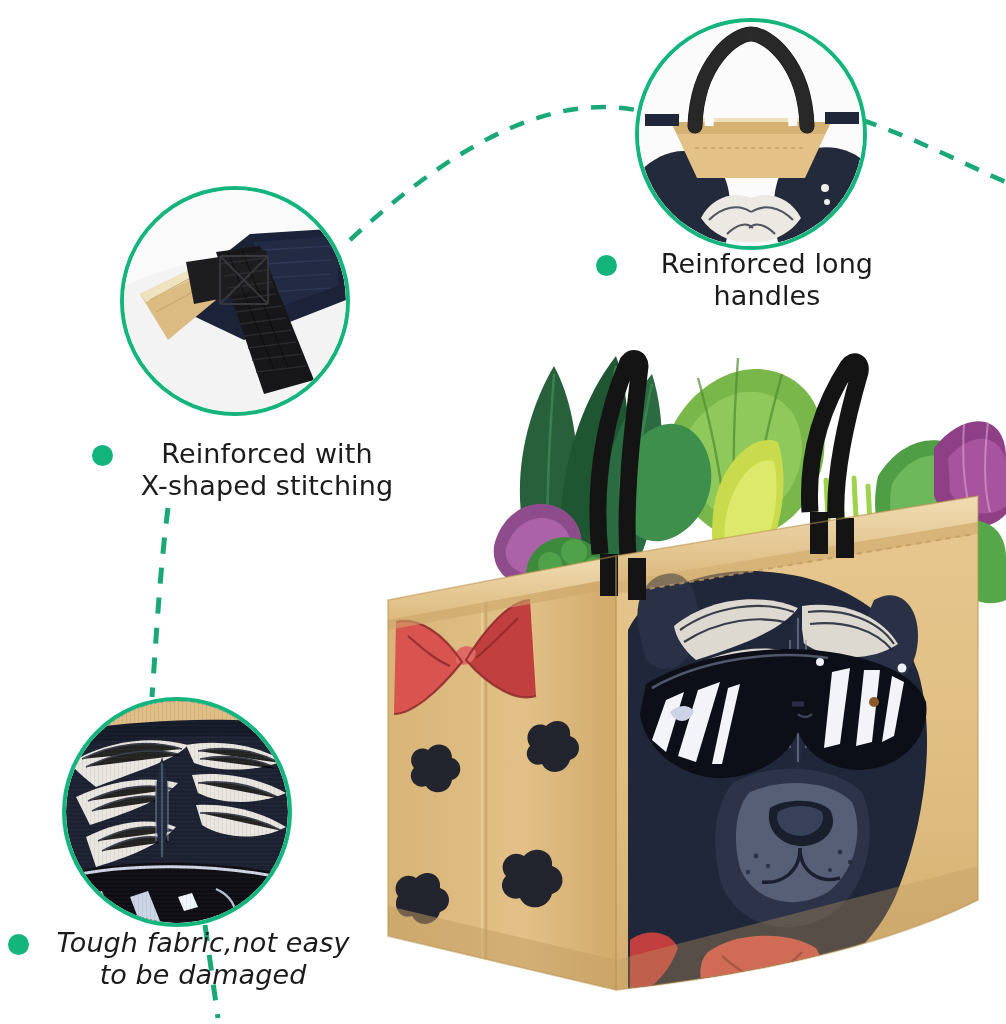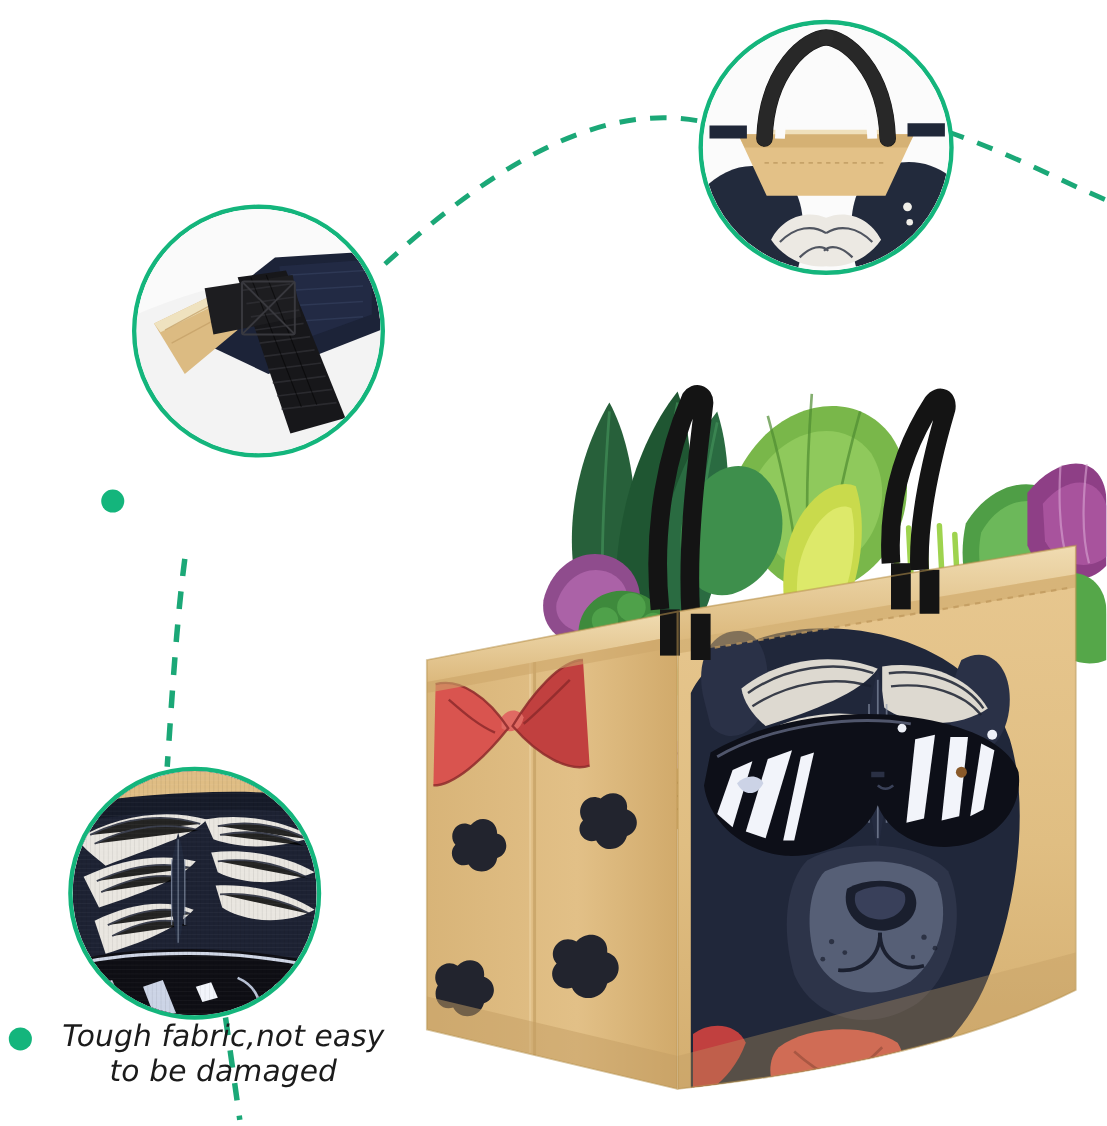--- a/index.html
+++ b/index.html
@@ -543,23 +543,30 @@
         <path d="M458,218 L476,218 L476,258 L458,258 Z" fill="#141414"></path>
       </g>
 
       <g fill="none" stroke="#b8934f" stroke-width="1.6" opacity="0.55">
         <path d="M238,256 L600,196 L600,600 C520,640 400,672 238,690 Z"></path>
         <path d="M10,300 L238,256 L238,690 L10,636 Z"></path>
       </g>
     </svg>
   </div>
 
+  <div class="feature" id="feature-handles">
+    <span class="bullet"></span>
+    <span class="feature-label">Reinforced long
+handles</span>
+  </div>
 
   <div class="feature" id="feature-stitching">
     <span class="bullet"></span>
+    <span class="feature-label">Reinforced with
+X-shaped stitching</span>
   </div>
 
   <div class="feature" id="feature-fabric">
     <span class="bullet"></span>
     <span class="feature-label">Tough fabric,not easy
 to be damaged</span>
   </div>
 
 </div>
 

